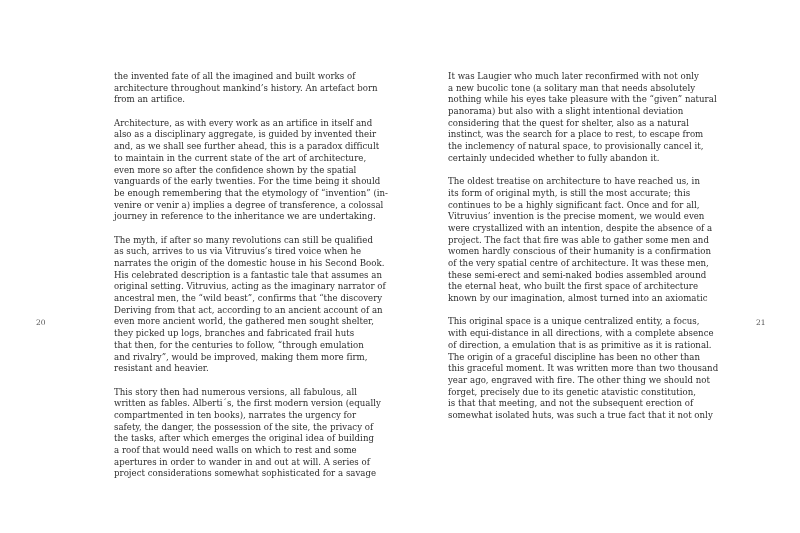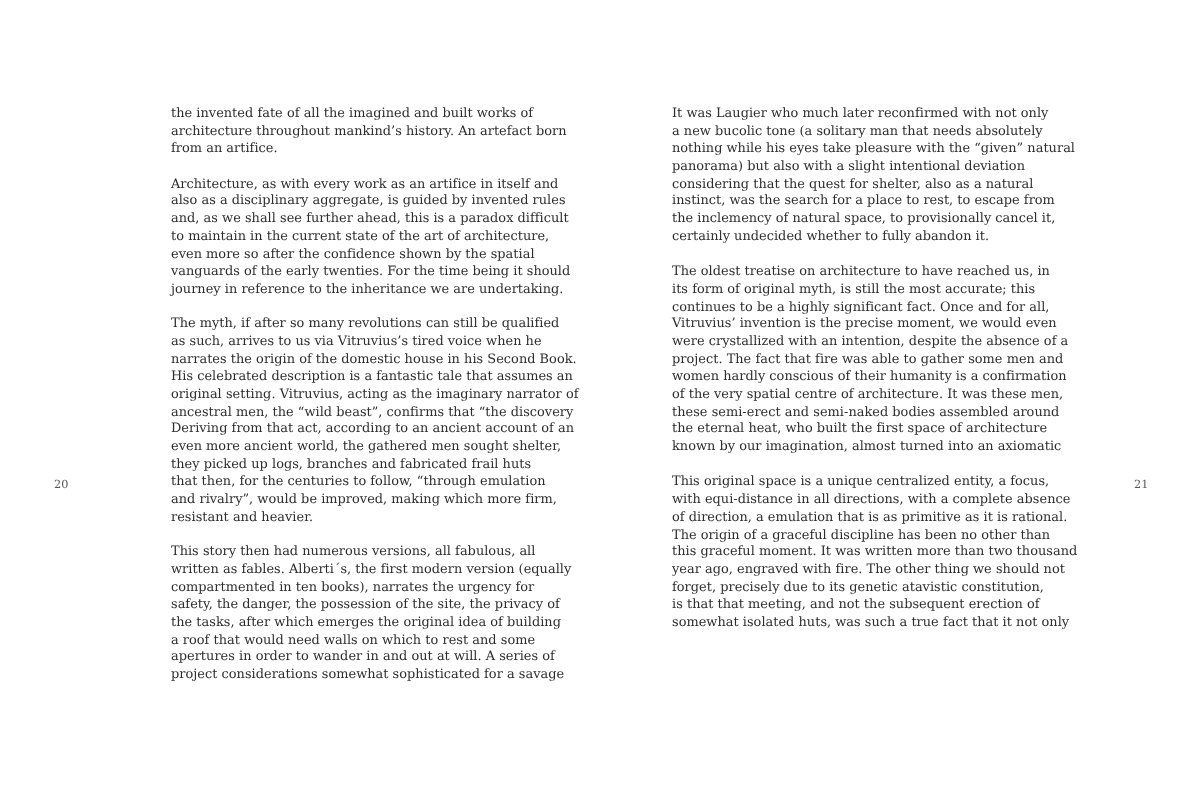--- a/index.html
+++ b/index.html
@@ -64,39 +64,41 @@
 
   <div class="page left">
     <div class="column">
       <p class="para">
           <span class="line">the invented fate of all the imagined and built works of</span>
           <span class="line">architecture throughout mankind’s history. An artefact born</span>
           <span class="line">from an artifice.</span>
         </p>
       <p class="para">
           <span class="line">Architecture, as with every work as an artifice in itself and</span>
-          <span class="line">also as a disciplinary aggregate, is guided by invented rules</span>
+          <span class="line">also as a disciplinary aggregate, is guided by invented their</span>
           <span class="line">and, as we shall see further ahead, this is a paradox difficult</span>
           <span class="line">to maintain in the current state of the art of architecture,</span>
           <span class="line">even more so after the confidence shown by the spatial</span>
           <span class="line">vanguards of the early twenties. For the time being it should</span>
+          <span class="line">be enough remembering that the etymology of “invention” (in-</span>
+          <span class="line">venire or venir a) implies a degree of transference, a colossal</span>
           <span class="line">journey in reference to the inheritance we are undertaking.</span>
         </p>
       <p class="para">
           <span class="line">The myth, if after so many revolutions can still be qualified</span>
           <span class="line">as such, arrives to us via Vitruvius’s tired voice when he</span>
           <span class="line">narrates the origin of the domestic house in his Second Book.</span>
           <span class="line">His celebrated description is a fantastic tale that assumes an</span>
           <span class="line">original setting. Vitruvius, acting as the imaginary narrator of</span>
           <span class="line">ancestral men, the “wild beast”, confirms that “the discovery</span>
           <span class="line">Deriving from that act, according to an ancient account of an</span>
           <span class="line">even more ancient world, the gathered men sought shelter,</span>
           <span class="line">they picked up logs, branches and fabricated frail huts</span>
           <span class="line">that then, for the centuries to follow, “through emulation</span>
-          <span class="line">and rivalry”, would be improved, making which more firm,</span>
+          <span class="line">and rivalry”, would be improved, making them more firm,</span>
           <span class="line">resistant and heavier.</span>
         </p>
       <p class="para">
           <span class="line">This story then had numerous versions, all fabulous, all</span>
           <span class="line">written as fables. Alberti´s, the first modern version (equally</span>
           <span class="line">compartmented in ten books), narrates the urgency for</span>
           <span class="line">safety, the danger, the possession of the site, the privacy of</span>
           <span class="line">the tasks, after which emerges the original idea of building</span>
           <span class="line">a roof that would need walls on which to rest and some</span>
           <span class="line">apertures in order to wander in and out at will. A series of</span>

